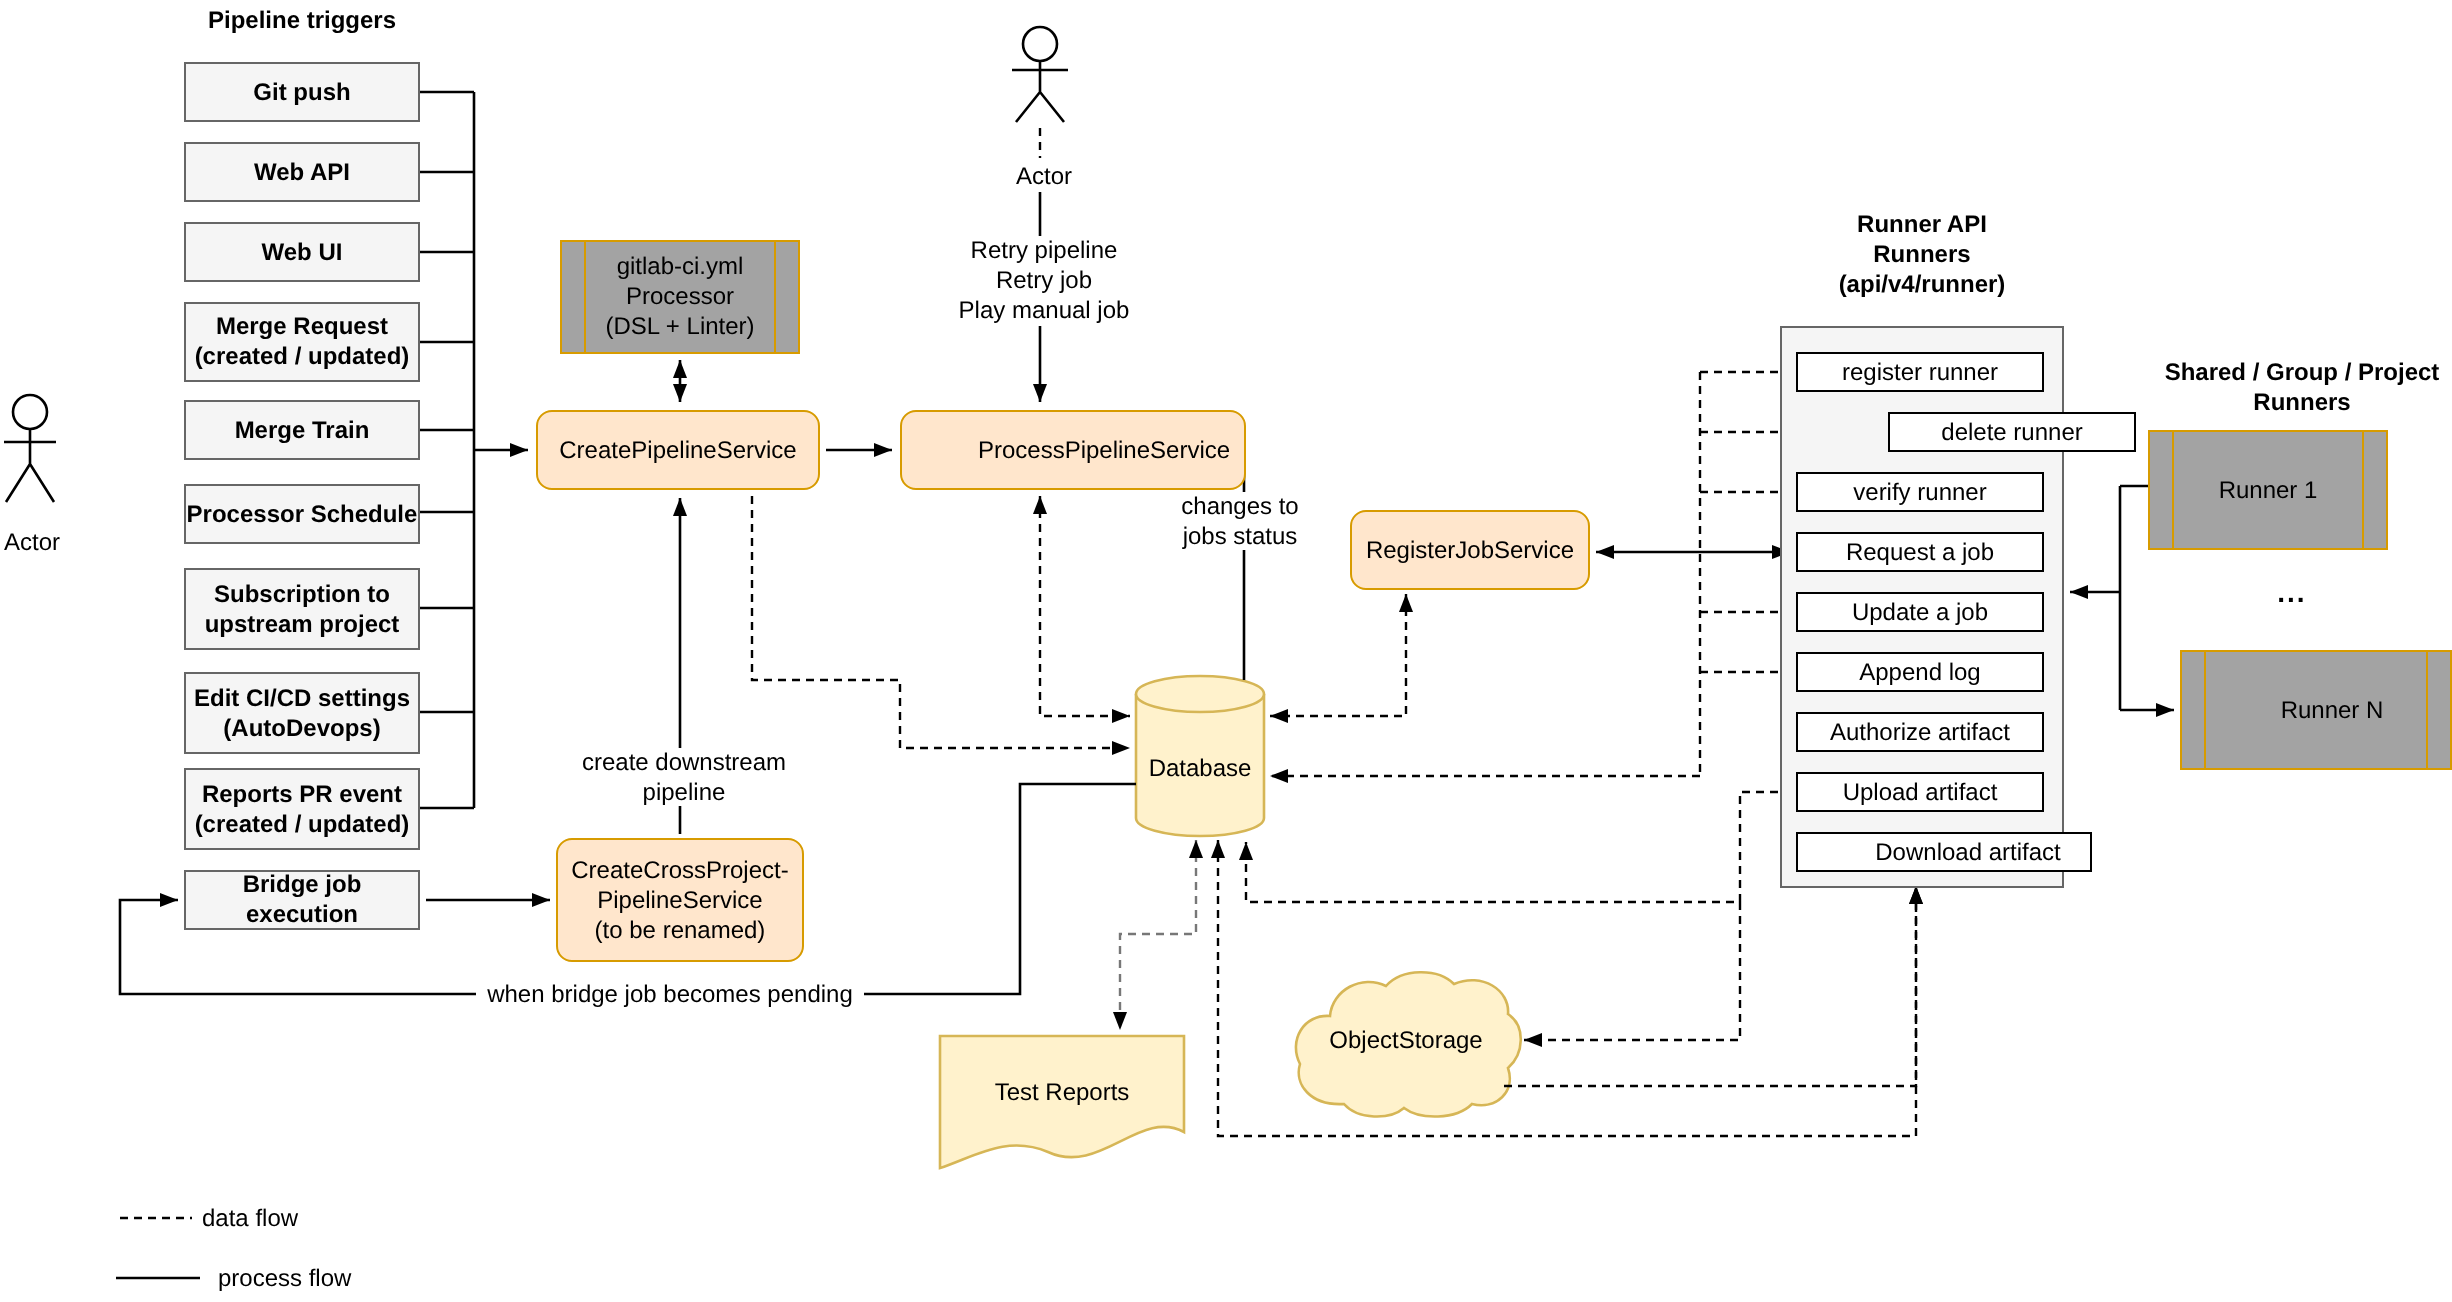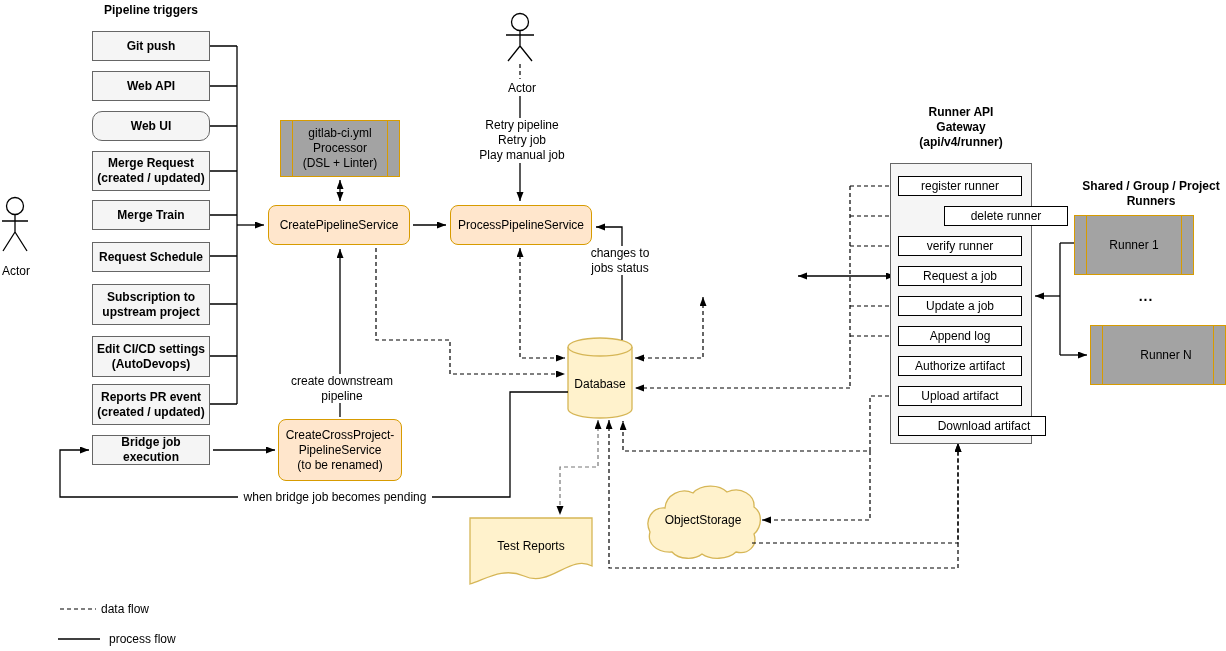--- a/index.html
+++ b/index.html
@@ -84,53 +84,54 @@
       <path class="df" d="M870,451 V520 H762" marker-end="url(#arr)"></path>
       <path class="df" d="M752,543 H958 V443" marker-end="url(#arr)"></path>
       <path class="df" d="M609,420 V568 H958 V443" marker-start="url(#arr)" marker-end="url(#arr)"></path>
       <path class="df-gray" d="M598,420 V467 H560 V515" marker-start="url(#arr)" marker-end="url(#arr)"></path>
       <path class="df" d="M60,609 H96"></path>
     </g>
   </svg>
 
   <div class="abs lbl bold" style="left:92px;top:2px;width:118px;height:16px;">Pipeline triggers</div>
   <div class="abs lbl bold" style="left:888px;top:103px;width:146px;height:48px;">Runner API
-Gateway
+Runners
 (api/v4/runner)</div>
   <div class="abs lbl bold" style="left:1076px;top:179px;width:150px;height:30px;">Shared / Group / Project
 Runners</div>
 
   <div class="abs lbl" style="left:-3px;top:264px;width:38px;height:14px;">Actor</div>
   <div class="abs lbl white-lbl" style="left:498px;top:81px;width:44px;height:14px;">Actor</div>
 
   <div class="abs lbl box-gray" style="left:92px;top:31px;width:116px;height:28px;">Git push</div>
   <div class="abs lbl box-gray" style="left:92px;top:71px;width:116px;height:28px;">Web API</div>
-  <div class="abs lbl box-gray" style="left:92px;top:111px;width:116px;height:28px;border-radius:10px;">Web UI</div>
+  <div class="abs lbl box-gray" style="left:92px;top:111px;width:116px;height:28px;">Web UI</div>
   <div class="abs lbl box-gray" style="left:92px;top:151px;width:116px;height:38px;">Merge Request
 (created / updated)</div>
   <div class="abs lbl box-gray" style="left:92px;top:200px;width:116px;height:28px;">Merge Train</div>
-  <div class="abs lbl box-gray" style="left:92px;top:242px;width:116px;height:28px;">Request Schedule</div>
+  <div class="abs lbl box-gray" style="left:92px;top:242px;width:116px;height:28px;">Processor Schedule</div>
   <div class="abs lbl box-gray" style="left:92px;top:284px;width:116px;height:39px;">Subscription to
 upstream project</div>
   <div class="abs lbl box-gray" style="left:92px;top:336px;width:116px;height:39px;">Edit CI/CD settings
 (AutoDevops)</div>
   <div class="abs lbl box-gray" style="left:92px;top:384px;width:116px;height:39px;">Reports PR event
 (created / updated)</div>
   <div class="abs lbl box-gray" style="left:92px;top:435px;width:116px;height:28px;">Bridge job execution</div>
 
   <div class="abs lbl box-comp" style="left:280px;top:120px;width:118px;height:55px;">
     <div class="bar-l"></div>
     <div class="bar-r"></div>
     <span style="white-space:pre-line;">gitlab-ci.yml
 Processor
 (DSL + Linter)</span>
   </div>
 
   <div class="abs lbl box-orange" style="left:268px;top:205px;width:140px;height:38px;">CreatePipelineService</div>
-  <div class="abs lbl box-orange" style="left:450px;top:205px;width:140px;height:38px;">ProcessPipelineService</div>
+  <div class="abs lbl box-orange" style="left:450px;top:205px;width:140px;height:38px;padding-left:31px;">ProcessPipelineService</div>
+  <div class="abs lbl box-orange" style="left:675px;top:255px;width:118px;height:38px;">RegisterJobService</div>
   <div class="abs lbl box-orange" style="left:278px;top:419px;width:122px;height:60px;">CreateCrossProject-
 PipelineService
 (to be renamed)</div>
 
   <div class="abs box-gray" style="left:890px;top:163px;width:140px;height:279px;"></div>
   <div class="abs lbl ep" style="left:898px;top:176px;width:122px;height:18px;">register runner</div>
   <div class="abs lbl ep" style="left:944px;top:206px;width:122px;height:18px;">delete runner</div>
   <div class="abs lbl ep" style="left:898px;top:236px;width:122px;height:18px;">verify runner</div>
   <div class="abs lbl ep" style="left:898px;top:266px;width:122px;height:18px;">Request a job</div>
   <div class="abs lbl ep" style="left:898px;top:296px;width:122px;height:18px;">Update a job</div>

